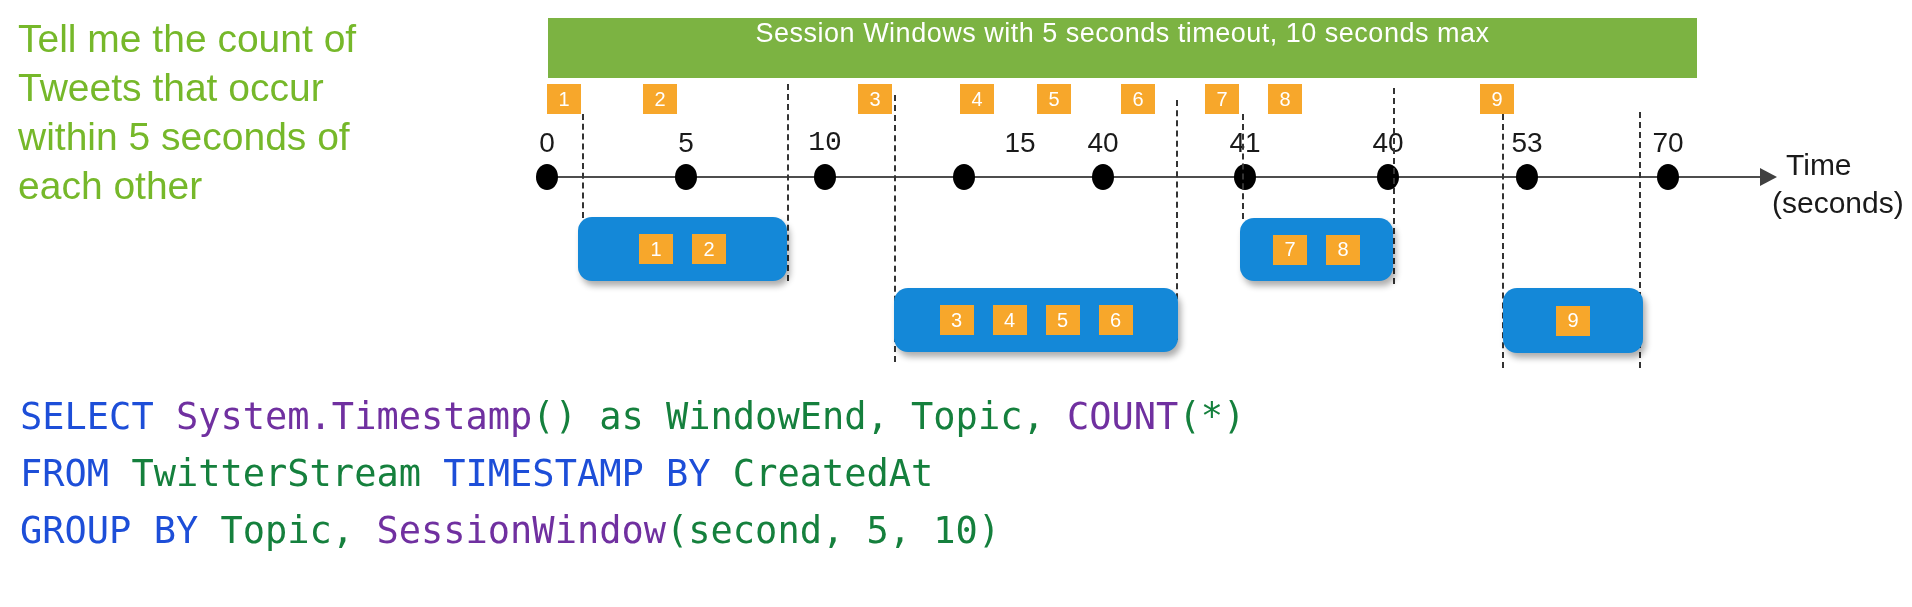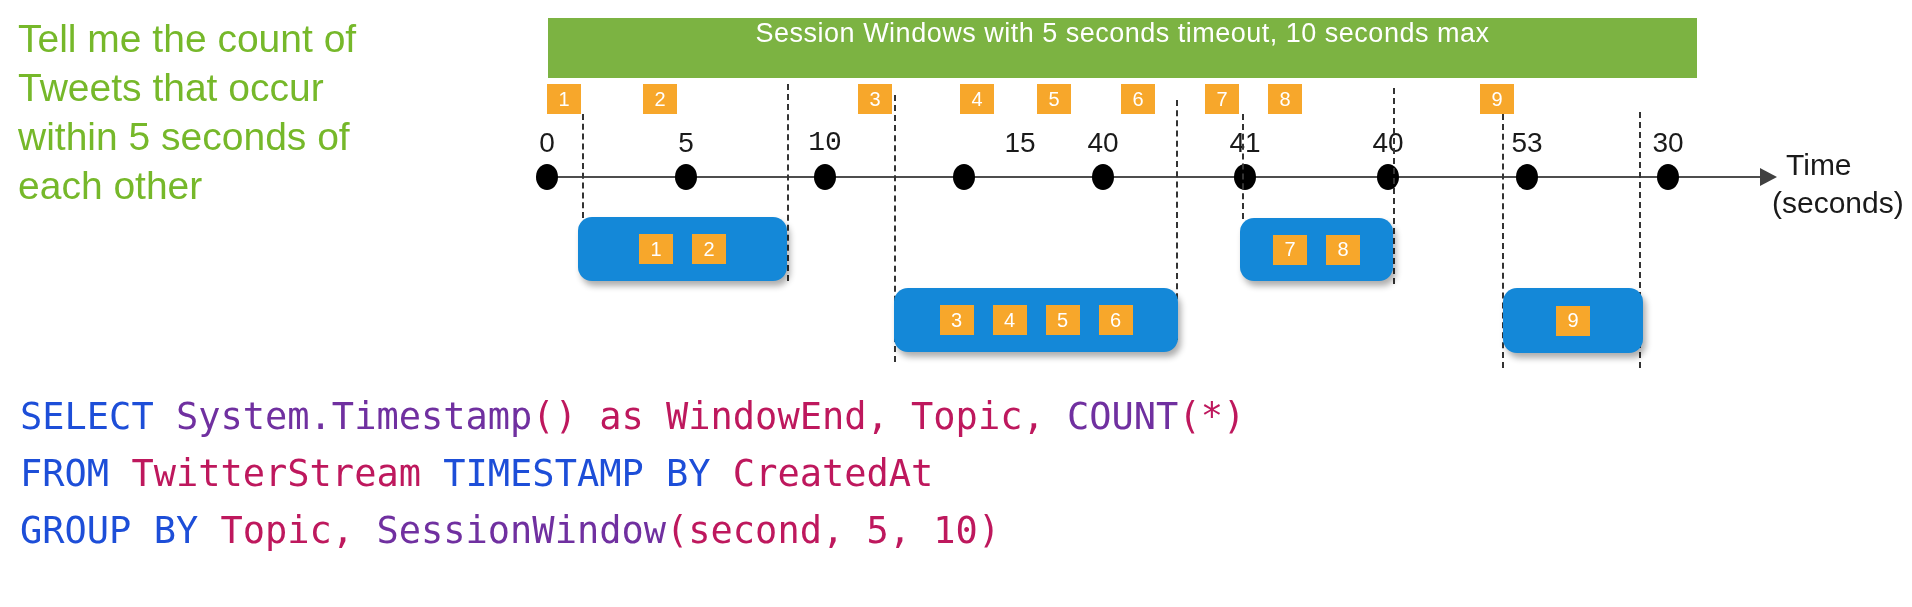--- a/index.html
+++ b/index.html
@@ -32,21 +32,21 @@
   .session-box .chip{position:static;}
 
   .time-label{position:absolute;left:1772px;top:146px;font-size:30px;line-height:38px;color:#1a1a1a;}
   .time-label .l1{padding-left:14px;}
 
   .code{position:absolute;left:20px;top:388px;margin:0;
         font-family:"DejaVu Sans Mono","Liberation Mono",monospace;
         font-size:37px;line-height:57px;white-space:pre;}
   .tok-keyword{color:#1d4ed8;}
   .tok-function{color:#7030a0;margin-top:36px;}
-  .tok-plain{color:#be185d;}
+  .tok-plain{color:#15803d;}
 </style>
 </head>
 <body>
 
 <div class="canvas" id="canvas">
   <div class="instruction">Tell me the count of
 Tweets that occur
 within 5 seconds of
 each other</div>
 
@@ -72,21 +72,21 @@
     <div class="tick-label" style="left: 990px;">15</div>
     <div class="dot" style="left: 953px;"></div>
     <div class="tick-label" style="left: 1073px;">40</div>
     <div class="dot" style="left: 1092px;"></div>
     <div class="tick-label" style="left: 1215px;">41</div>
     <div class="dot" style="left: 1234px;"></div>
     <div class="tick-label" style="left: 1358px;">40</div>
     <div class="dot" style="left: 1377px;"></div>
     <div class="tick-label" style="left: 1497px;">53</div>
     <div class="dot" style="left: 1516px;"></div>
-    <div class="tick-label" style="left: 1638px;">30</div>
+    <div class="tick-label" style="left: 1638px;">70</div>
     <div class="dot" style="left: 1657px;"></div>
     <div class="chip" style="left: 547px; top: 84px;">1</div>
     <div class="chip" style="left: 643px; top: 84px;">2</div>
     <div class="chip" style="left: 858px; top: 84px;">3</div>
     <div class="chip" style="left: 960px; top: 84px;">4</div>
     <div class="chip" style="left: 1037px; top: 84px;">5</div>
     <div class="chip" style="left: 1121px; top: 84px;">6</div>
     <div class="chip" style="left: 1205px; top: 84px;">7</div>
     <div class="chip" style="left: 1268px; top: 84px;">8</div>
     <div class="chip" style="left: 1480px; top: 84px;">9</div>

